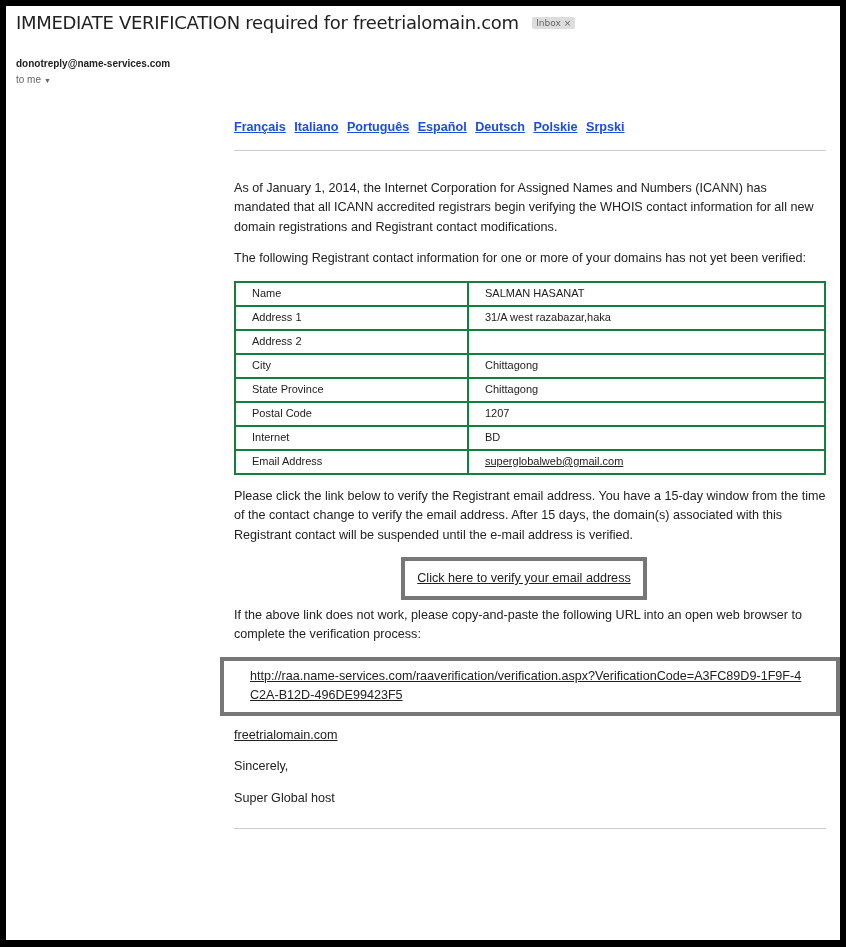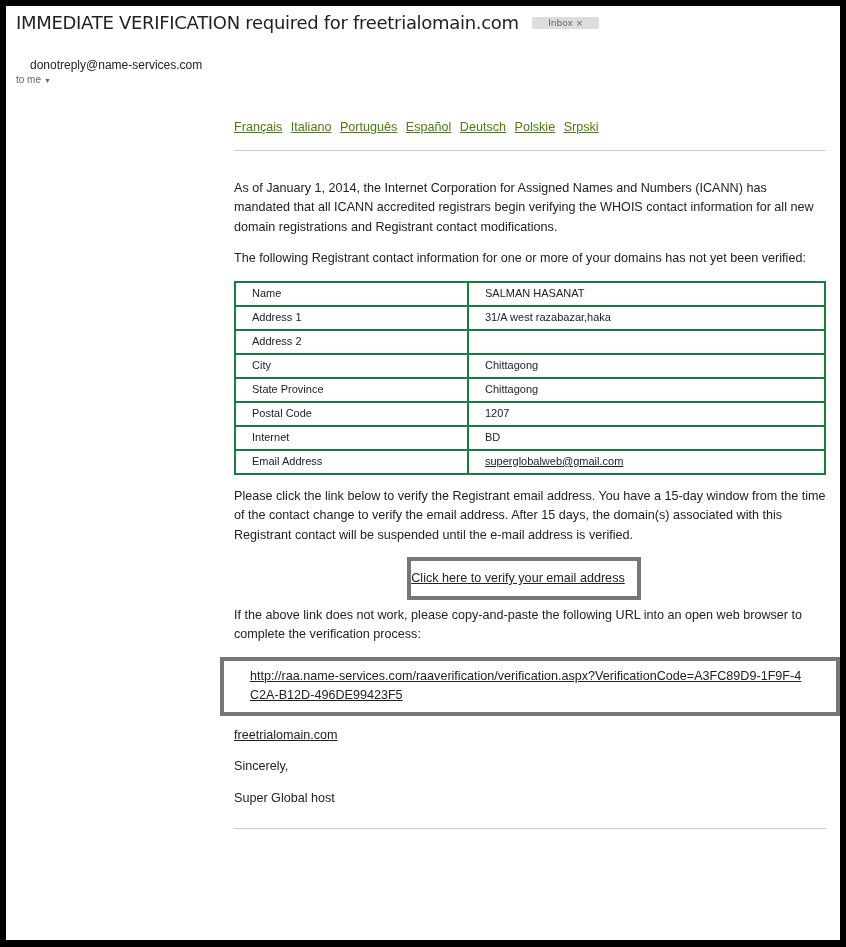--- a/index.html
+++ b/index.html
@@ -10,51 +10,51 @@
   .frame {
     position: absolute; left: 6px; top: 6px; width: 834px; height: 934px;
     background: #fff; overflow: hidden;
   }
   .subject {
     position: absolute; left: 10px; top: 6px; font-size: 18px; color: #222;
     font-family: "DejaVu Sans", sans-serif; letter-spacing: -0.3px; white-space: nowrap;
   }
   .inbox-chip {
     display: inline-block; vertical-align: middle; margin-left: 8px; margin-top: -3px;
-    background: #ddd; color: #666; font-size: 9px; padding: 1px 16px; border-radius: 2px;
+    background: #ddd; color: #666; font-size: 9px; padding: 1px 4px; border-radius: 2px;
     font-family: "DejaVu Sans", sans-serif; letter-spacing: 0;
   }
   .inbox-chip .x { margin-left: 3px; cursor: pointer; }
   .sender {
-    position: absolute; left: 24px; top: 52px; font-size: 12px; font-weight: normal; color: #222;
+    position: absolute; left: 10px; top: 52px; font-size: 10px; font-weight: bold; color: #222;
   }
   .to-me {
     position: absolute; left: 10px; top: 68px; font-size: 10px; color: #666;
   }
   .to-me .caret { font-size: 7px; margin-left: 3px; cursor: pointer; }
   .body {
     position: absolute; left: 228px; top: 112px; width: 592px; font-size: 12.6px; line-height: 19.5px; color: #222;
   }
   .langs { margin: 0 0 12px 0; }
-  .langs a { color: #4d7c0f; text-decoration: underline; margin-right: 5px; cursor: pointer; }
+  .langs a { color: #1d4ed8; text-decoration: underline; margin-right: 5px; cursor: pointer; font-weight: bold; }
   hr.sep { border: 0; border-top: 1px solid #ccc; margin: 0 0 28px 0; }
   p { margin: 0 0 12px 0; }
   table.contact {
     border-collapse: collapse; width: 592px; margin: 0 0 12px 0; font-size: 11px;
     border: 2px solid #222;
   }
   table.contact td {
     border: 2px solid #15803d; height: 22px; padding: 0 16px; vertical-align: middle;
   }
   table.contact td.k { width: 199px; }
   table.contact a { color: #222; text-decoration: underline; }
   a.u { color: #222; text-decoration: underline; cursor: pointer; }
   .cta-wrap { text-align: center; margin: 0 0 6px 0; }
   .cta-box {
-    display: inline-block; border: 4px solid #777; padding: 8px 12px 7px 0; margin-left: -12px;
+    display: inline-block; border: 4px solid #777; padding: 8px 12px 7px 12px; margin-left: -12px;
   }
   .url-box {
     margin: 0 -14px 10px -14px; border: 4px solid #777; padding: 6px 26px;
     word-break: break-all;
   }
   hr.bottom { border: 0; border-top: 1px solid #ccc; margin: 20px 0 0 0; }
   .black-bar-bottom { position: absolute; left: 0; top: 941px; width: 846px; height: 6px; background: #000; }
 </style>
 </head>
 <body>

